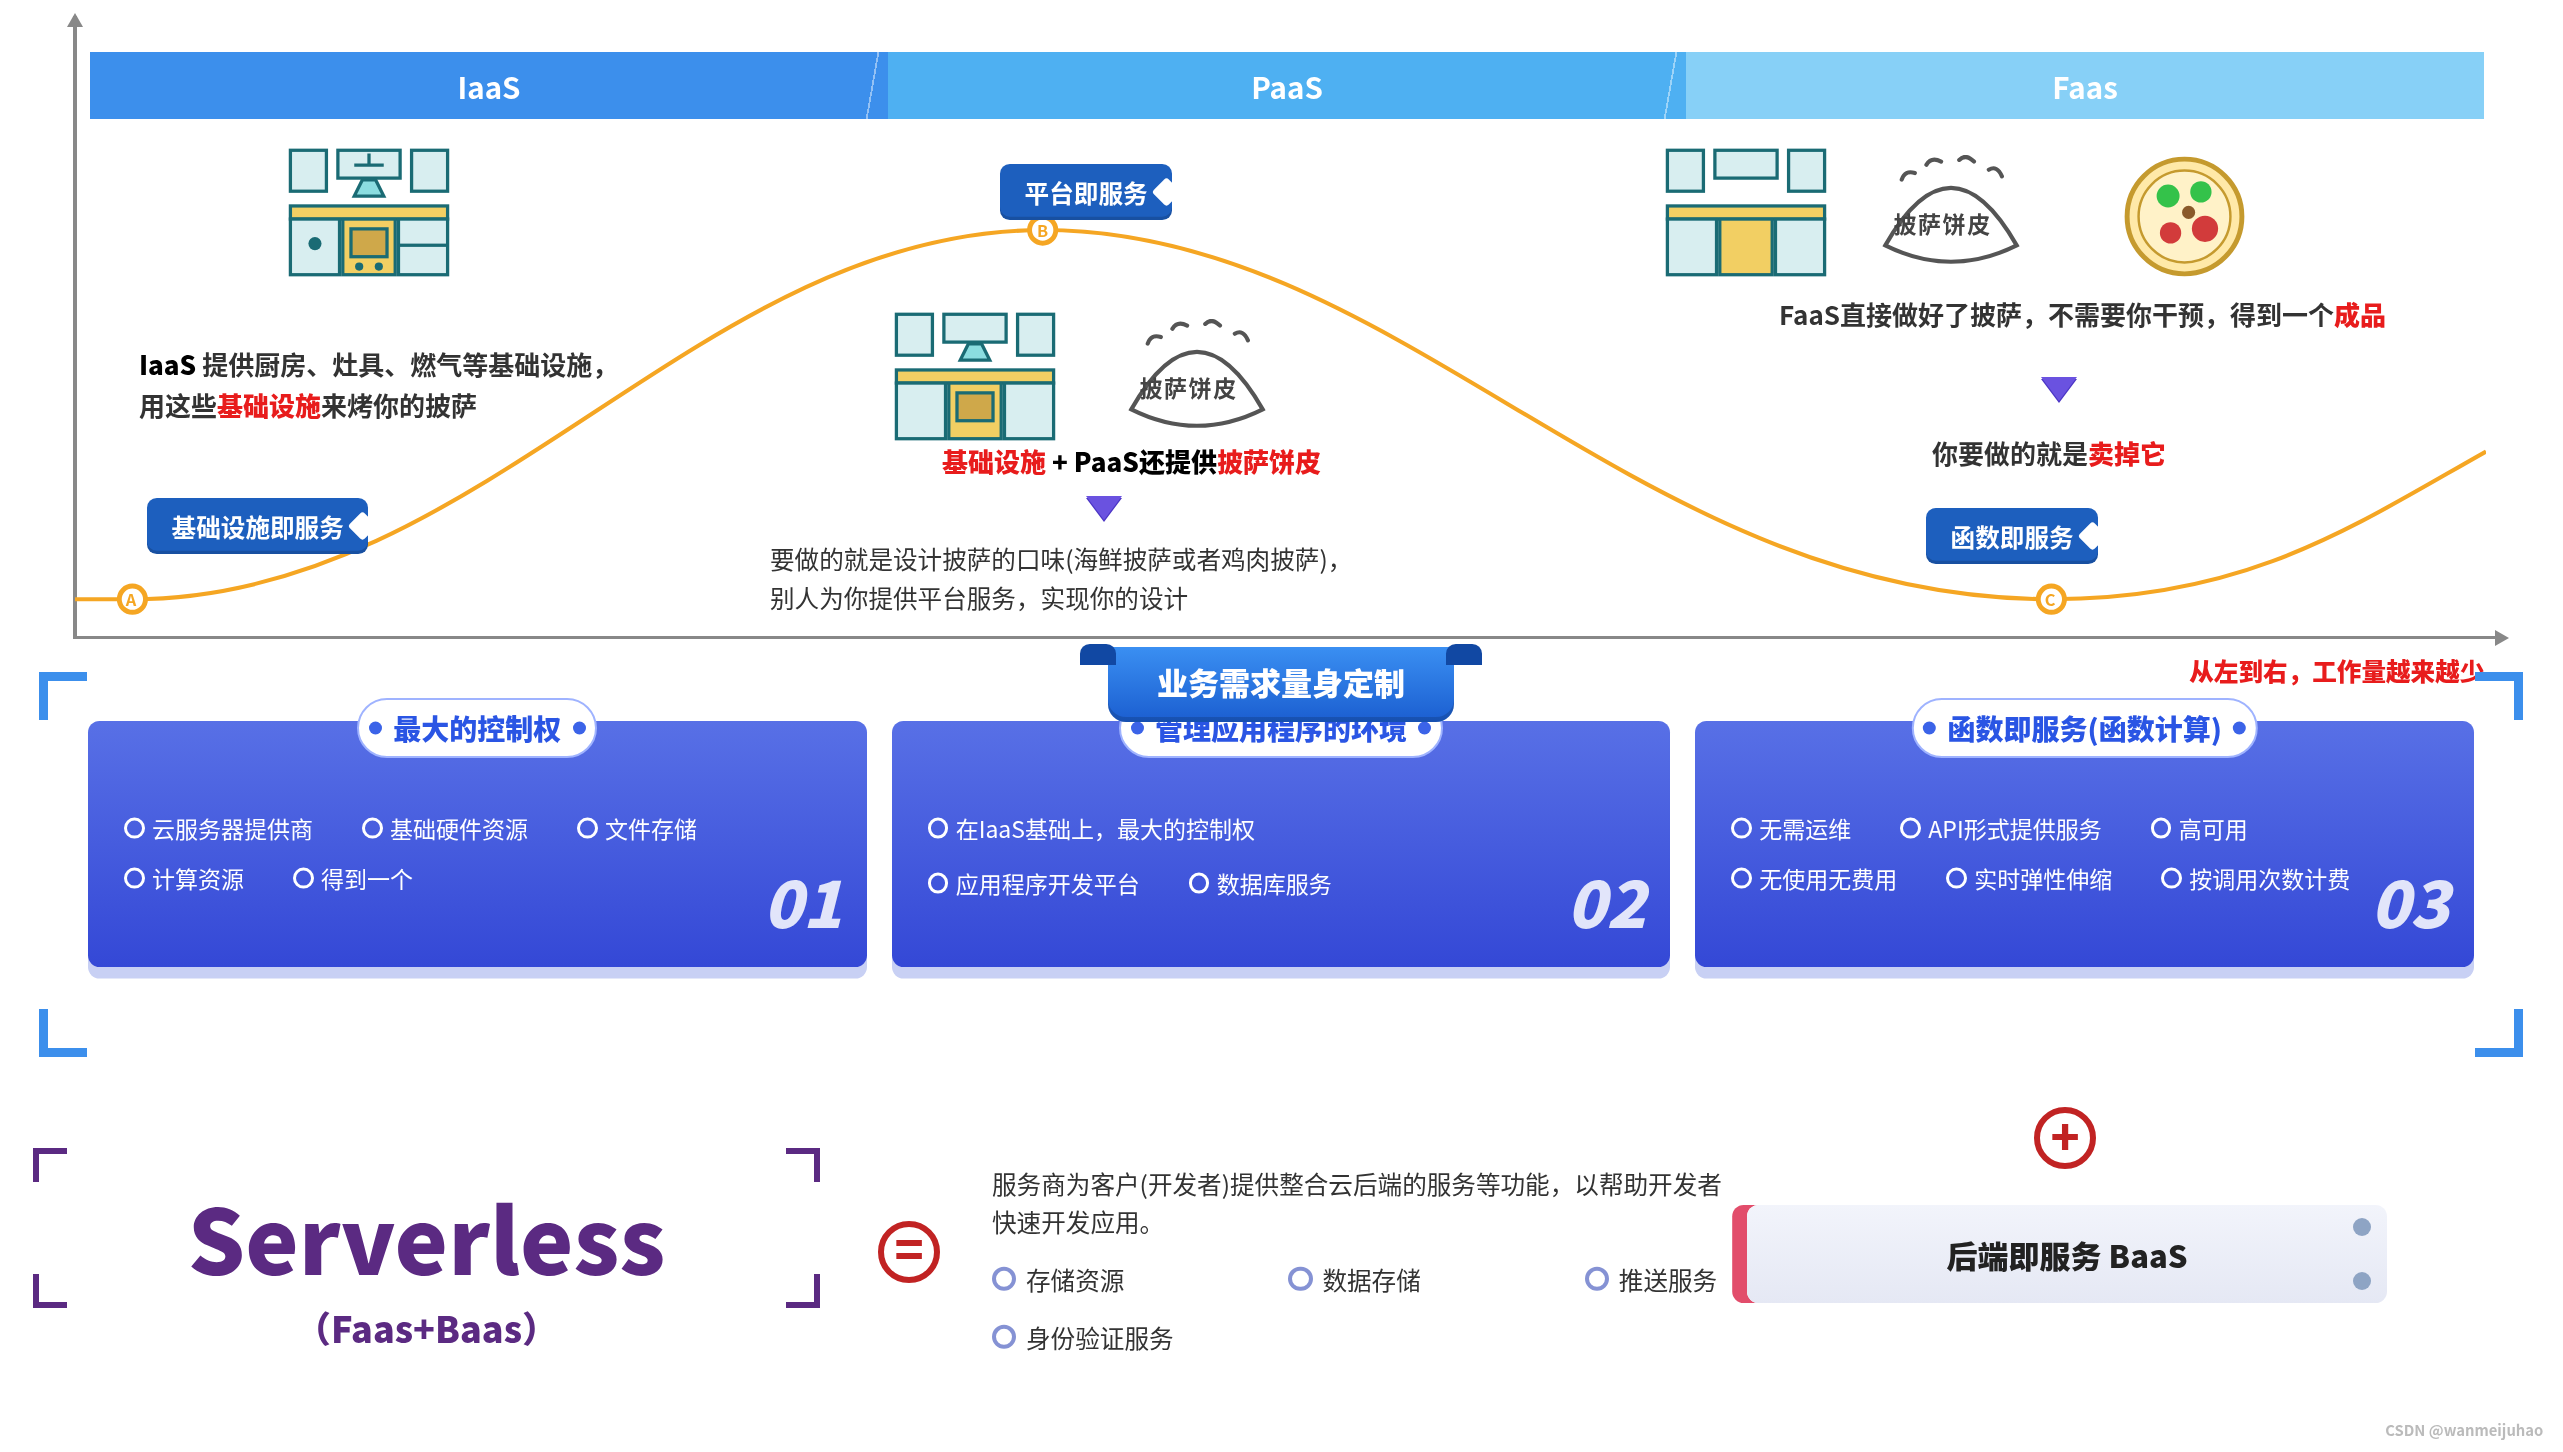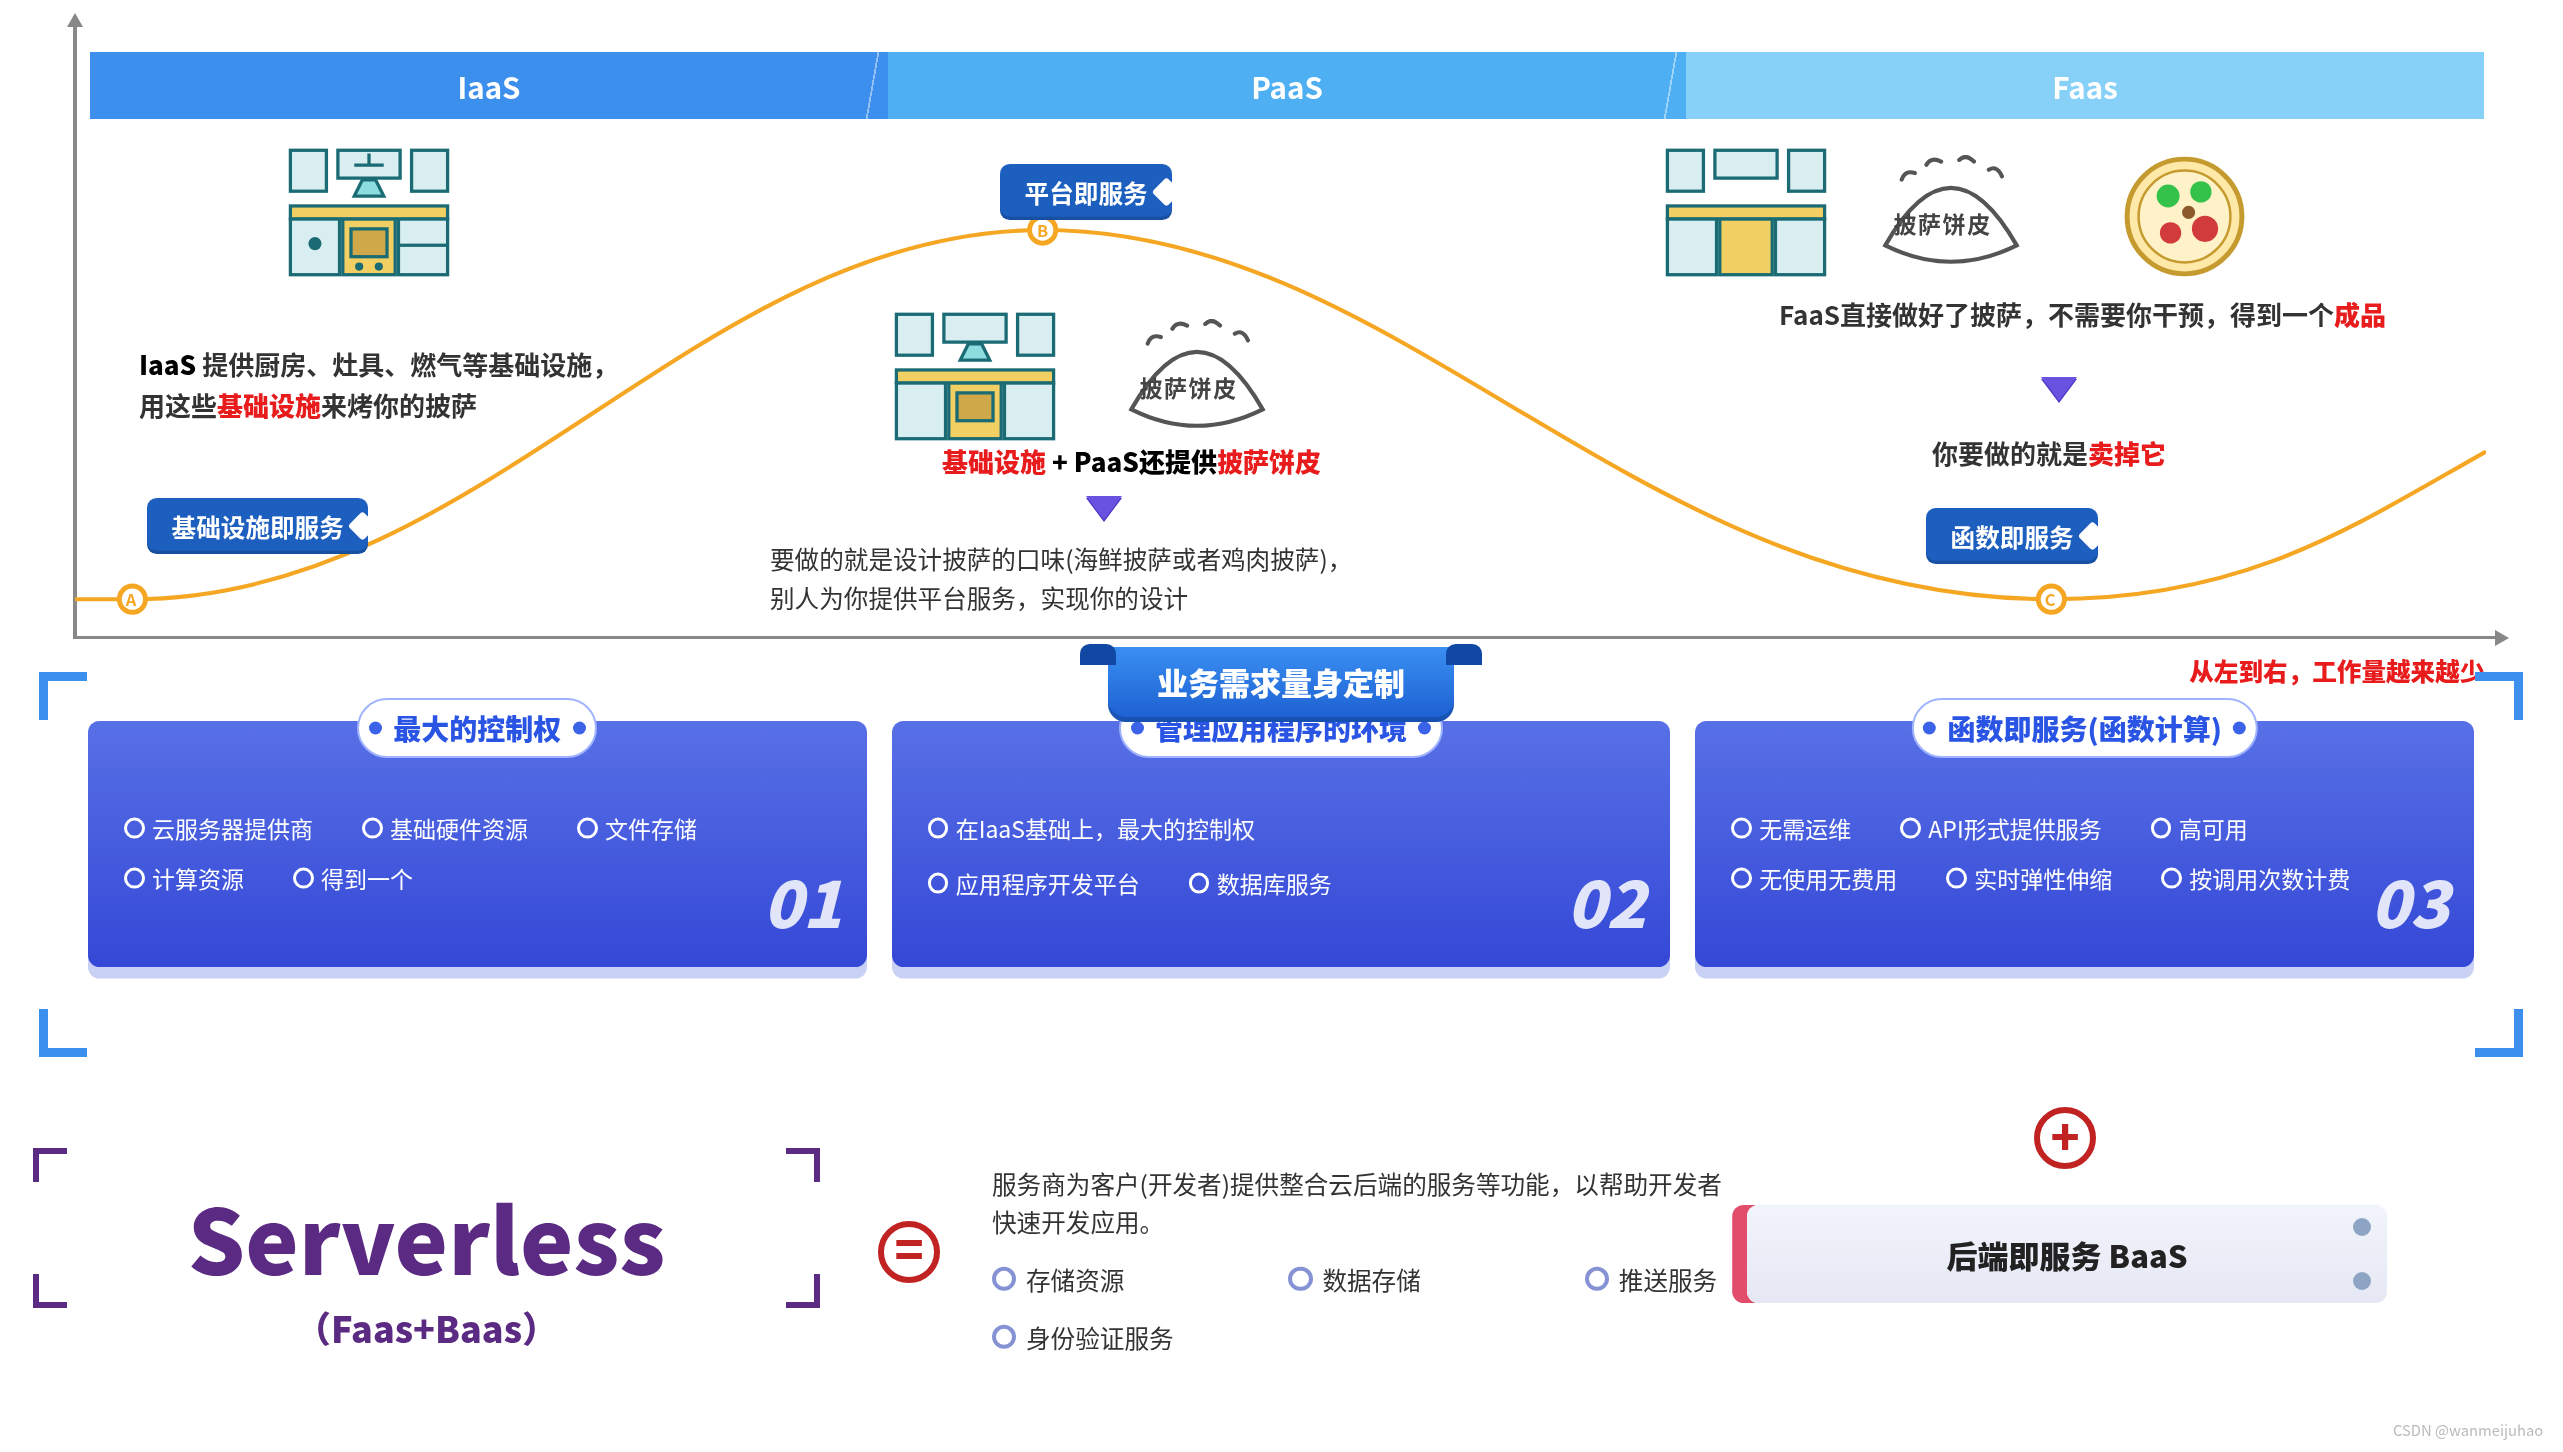--- a/index.html
+++ b/index.html
@@ -146,21 +146,21 @@
 
   .baas-card{position:absolute;left:1714px;top:82px;width:640px;height:98px;
     border-radius:11.5px;background:linear-gradient(180deg,#f2f4fb,#e5e8f4);
     box-shadow:-14.8px 0 0 #e24d6b;
     display:flex;align-items:center;justify-content:center;
     font-size:31px;font-weight:800;color:#222;}
   .baas-card::before,.baas-card::after{content:"";position:absolute;right:16.4px;width:18px;height:18px;
     background:#8ea4c4;border-radius:50%;}
   .baas-card::before{top:13px;} .baas-card::after{bottom:13px;}
 
-  .watermark{position:absolute;right:19.7px;bottom:13px;font-size:14.8px;color:#bbb;}
+  .watermark{position:absolute;right:19.7px;bottom:13px;font-size:14.8px;color:#bbb;font-weight:bold;}
 </style>
 </head>
 <body>
 
 <div class="chart-wrap">
   <div class="axis-y"></div>
   <div class="arrow-up"></div>
   <div class="axis-x"></div>
   <div class="arrow-right"></div>
 

